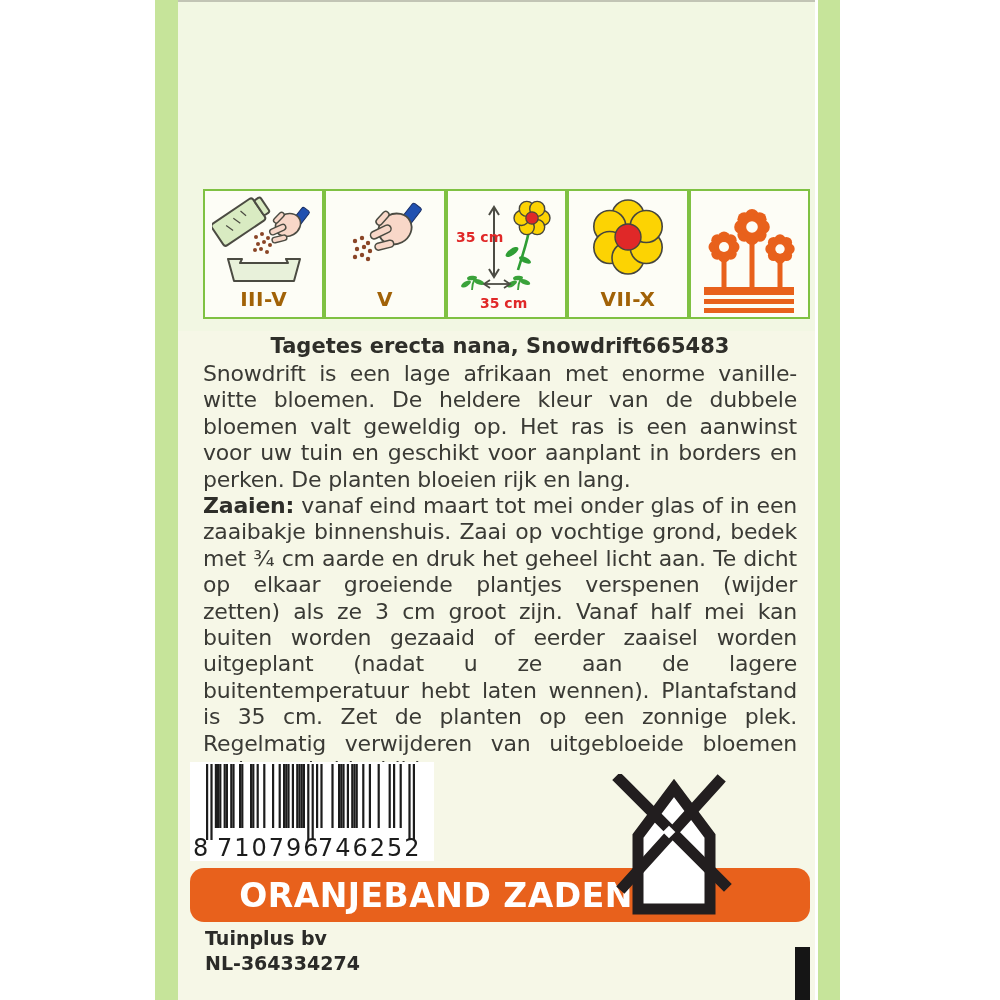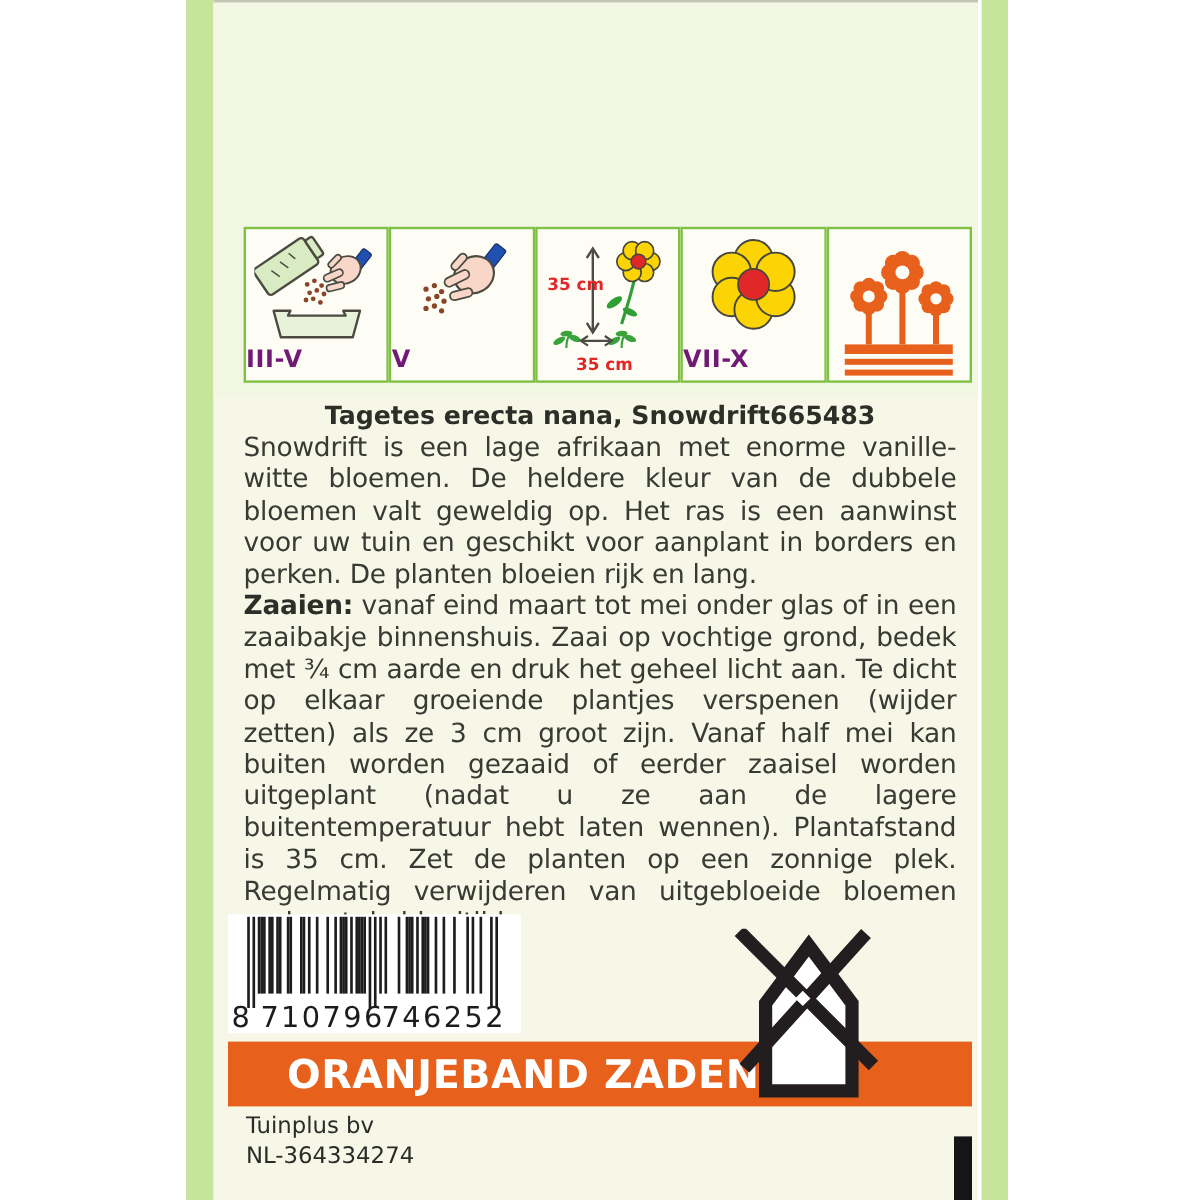--- a/index.html
+++ b/index.html
@@ -10,48 +10,48 @@
   .stripe-right{left:818px;width:22px;}
   .packet-bg{position:absolute;left:178px;top:0;width:637px;height:1000px;background:var(--cream,#F6F7E7);}
   .packet-top-tint{position:absolute;left:178px;top:0;width:637px;height:331px;background:#F2F7E3;}
   .topline{position:absolute;left:178px;top:0;width:637px;height:2px;background:#9a9a90;opacity:.55;}
 
   
   .icons-row{position:absolute;left:203px;top:189px;width:607px;height:130px;display:flex;justify-content:space-between;}
   .pict-box{position:relative;width:135px;height:130px;box-sizing:border-box;border:2px solid var(--icon-border,#7FC142);
             background:#FDFDF6;display:flex;align-items:flex-start;justify-content:center;}
   .pict-box svg{display:block;}
-  .pict-label{position:absolute;left:0;right:0;bottom:6px;font-size:20px;font-weight:600;color:#701a75;letter-spacing:.5px;}
+  .pict-label{position:absolute;left:0;right:0;bottom:6px;text-align:center;font-size:20px;font-weight:600;color:#a16207;letter-spacing:.5px;}
 
   
   .title-row{position:absolute;left:203px;top:334px;width:594px;display:flex;justify-content:center;
              font-size:21px;font-weight:bold;color:#2e2e29;}
   .body-text{position:absolute;left:203px;top:361px;width:594px;color:#3a3a35;font-size:22px;line-height:26.4px;
              letter-spacing:-0.2px;}
   .body-text p{margin:0;text-align:justify;}
   .body-text b{font-weight:bold;color:#2e2e29;}
   .stretch-last{text-align-last:justify;}
 
   
   .barcode-box{position:absolute;left:190px;top:762px;width:244px;height:99px;background:#ffffff;}
   .barcode-box svg{position:absolute;left:0;top:0;}
   .bc-digit{position:absolute;bottom:1px;color:#1c1c1c;font-size:24px;line-height:24px;}
   .bc-d0{left:3px;}
   .bc-d1{left:27px;width:96px;text-align:left;letter-spacing:2px;}
   .bc-d2{left:128px;width:96px;text-align:center;letter-spacing:2px;}
 
   
   .orange-band{position:absolute;left:190px;top:868px;width:620px;height:54px;background:var(--orange,#E8611C);
-               display:flex;align-items:center;justify-content:center;z-index:1;}
+               display:flex;align-items:center;justify-content:center;z-index:1;border-radius:14px;}
   .orange-band span{display:block;padding-right:128px;color:#ffffff;font-size:33px;font-weight:bold;letter-spacing:.5px;}
 
   
   .house-icon{position:absolute;left:610px;top:774px;width:124px;height:144px;z-index:2;}
 
-  .footer{position:absolute;left:205px;top:926px;color:#2b2b28;font-size:19px;line-height:25px;}
+  .footer{position:absolute;left:205px;top:926px;color:#2b2b28;font-size:19px;line-height:25px;font-weight:bold;}
   .black-mark{position:absolute;left:795px;top:947px;width:15px;height:53px;background:#151515;}
 </style>
 </head>
 <body>
 
 <div class="page">
 
   <div class="stripe stripe-left"></div>
   <div class="packet-bg"></div>
   <div class="packet-top-tint"></div>

